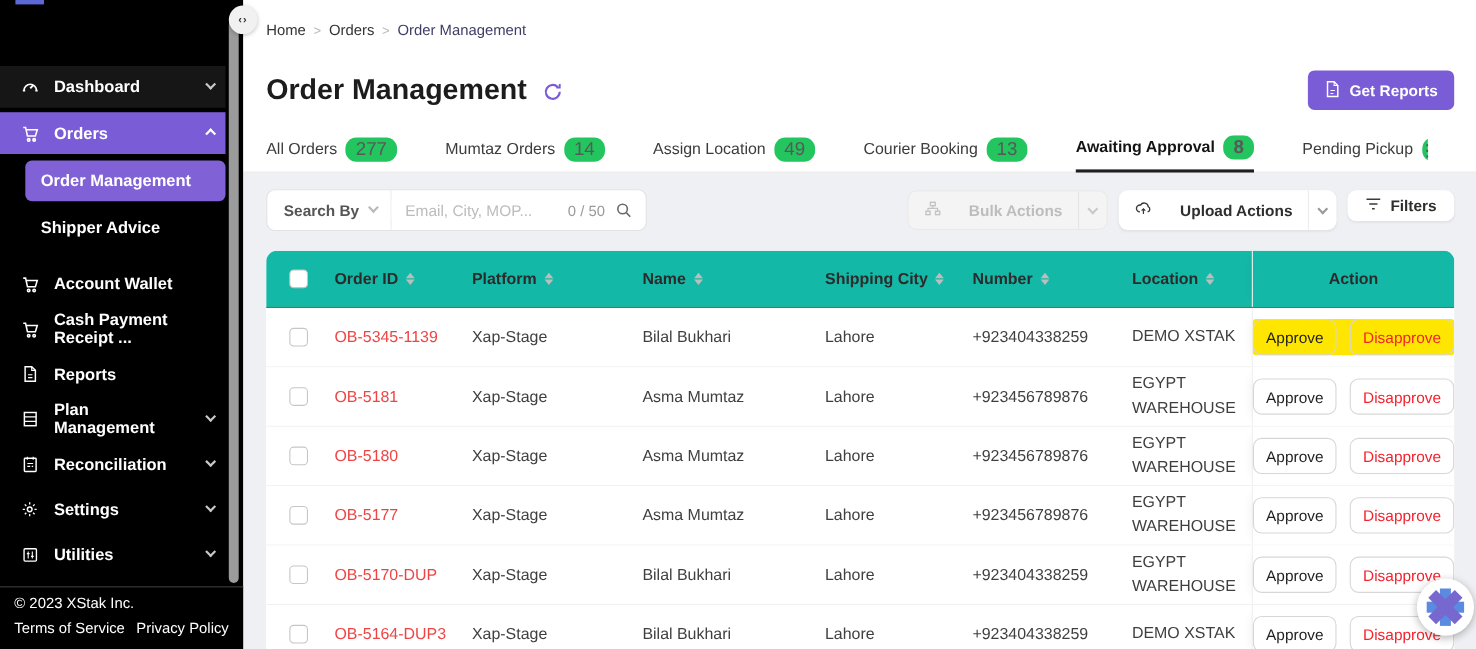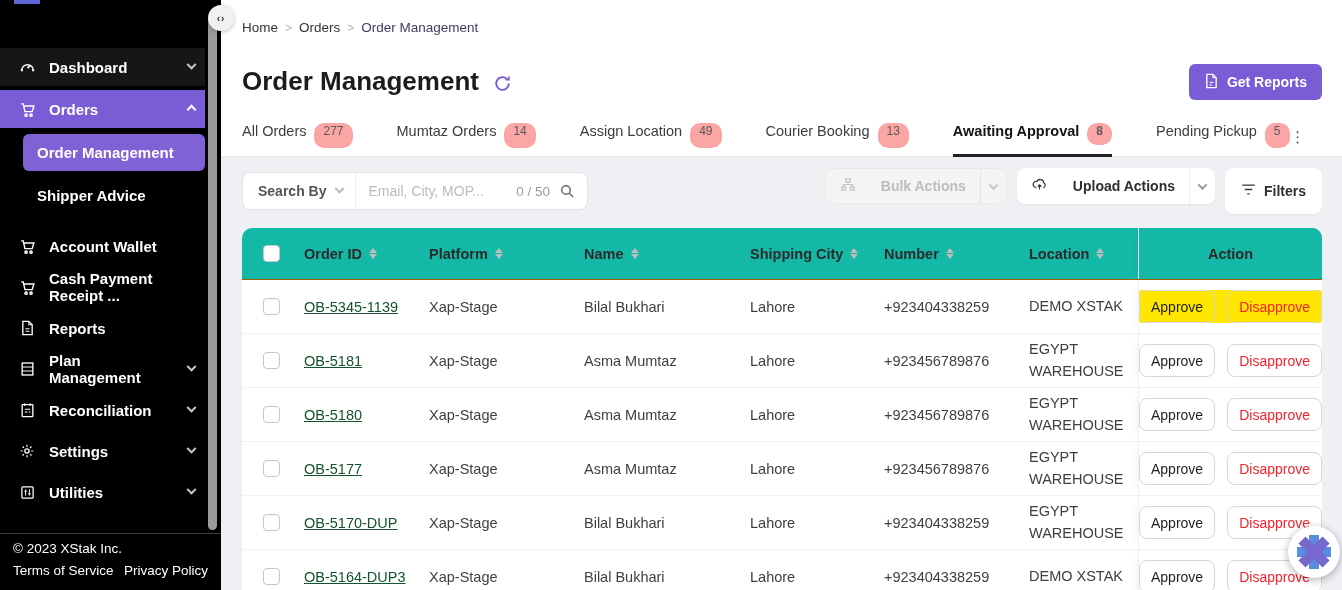--- a/index.html
+++ b/index.html
@@ -3,21 +3,21 @@
 <meta charset="utf-8">
 <style>
   * { box-sizing: border-box; margin: 0; padding: 0; }
   html,body { width:1342px; height:590px; overflow:hidden; }
   body { font-family:"Liberation Sans", sans-serif; background:#eef0f3; position:relative; }
 
   
   .sidebar { position:absolute; left:0; top:0; width:221px; height:590px; background:#000; z-index:5; }
   .logo-sliver { position:absolute; left:14px; top:0; width:26px; height:4px; background:#5b68d6; }
   .side-scroll { position:absolute; right:4px; top:18px; width:9px; height:512px; background:#9b9b9b; border-radius:5px; }
-  .menu { padding-top:48px; }
+  .menu { padding-top:60px; }
   .mitem { display:flex; align-items:center; gap:13px; height:38px; margin:0 16px 4px 0; padding:0 10px 0 18px; color:#fff; font-size:15px; font-weight:700; cursor:pointer; }
   .mitem.block { background:#161616; }
   .mitem.active { background:#7a5cd6; }
   .mitem .micon { width:18px; display:flex; justify-content:center; flex:none; }
   .sub { display:flex; align-items:center; height:37px; margin:6px 16px 0 23px; padding:0 14px; color:#fff; font-size:15px; font-weight:700; border-radius:6px; cursor:pointer; }
   .sub.active { background:#8162d6; }
   .gap8 { margin-top:9px; }
   .m36 { height:36px; margin-bottom:5px; }
   .chev { width:7px; height:7px; border-right:2px solid #c9c9c9; border-bottom:2px solid #c9c9c9; margin-left:auto; flex:none; }
   .chev.down { transform:rotate(45deg) translate(-2px,-2px); }
@@ -34,58 +34,58 @@
   .breadcrumb .sep { color:#b5b5b5; font-size:12px; }
   .breadcrumb .crumb { cursor:pointer; }
   .breadcrumb .crumb.last { color:#3d3d66; }
   .page-title-row { position:absolute; left:242px; top:66px; display:flex; align-items:center; gap:14px; }
   .page-title { font-size:26px; font-weight:700; color:#1c1c1c; }
   .refresh-btn { cursor:pointer; display:flex; margin-top:4px; }
   .get-reports { position:absolute; right:20px; top:64px; height:36px; background:#7a5cd6; border-radius:6px; color:#fff; font-size:14px; font-weight:700; display:flex; align-items:center; gap:8px; padding:0 15px; cursor:pointer; border:none; }
 
   
   .tabs { position:absolute; left:242px; top:123px; width:1056px; height:34px; display:flex; gap:44px; overflow:hidden; white-space:nowrap; }
-  .tab { display:flex; gap:8px; font-size:14.5px; color:#3c3c3c; cursor:pointer; padding-bottom:9px; flex:none; }
+  .tab { display:flex; align-items:center; gap:8px; font-size:14.5px; color:#3c3c3c; cursor:pointer; padding-bottom:9px; flex:none; }
   .tab.active { font-weight:700; color:#141414; border-bottom:3px solid #1f1f23; }
-  .tab .badge { background:#fca5a5; border-radius:10px; padding:1px 9px; font-size:12px; color:#595959; }
+  .tab .badge { background:#22c55e; border-radius:10px; padding:1px 9px; font-size:17px; color:#595959; }
   .tab-more { position:absolute; right:38px; top:128px; font-size:15px; color:#555; cursor:pointer; width:14px; text-align:center; }
 
   
   .toolbar { position:absolute; left:242px; top:172px; width:1080px; height:38px; display:flex; align-items:center; }
   .search-group { width:346px; height:38px; background:#fff; border:1px solid #e3e3e3; border-radius:8px; display:flex; align-items:center; }
   .search-by { display:flex; align-items:center; gap:10px; padding:0 12px 0 15px; font-size:14px; color:#555; font-weight:600; cursor:pointer; height:100%; border-right:1px solid #ededed; }
   .search-by .chev { border-color:#b9b9b9; }
   .search-input { border:none; outline:none; flex:1; min-width:0; padding:0 4px 0 12px; font-size:14px; color:#333; font-family:"Liberation Sans",sans-serif; }
   .search-input::placeholder { color:#bcbcbc; }
   .char-count { font-size:13.5px; color:#9a9a9a; margin-right:9px; flex:none; }
   .search-ico { margin-right:12px; display:flex; cursor:pointer; }
   .tb-right { margin-left:auto; display:flex; gap:10px; }
   .btn-split { display:flex; height:36px; border-radius:8px; overflow:hidden; }
   .btn-split.disabled { background:#f4f4f4; border:1px solid #e9e9e9; color:#bdbdbd; }
   .btn-split.white { background:#fff; color:#2e2e2e; box-shadow:0 1px 2px rgba(0,0,0,.05); }
   .btn-main { display:flex; align-items:center; gap:25px; padding:0 14px; font-size:14px; font-weight:600; cursor:pointer; }
   .btn-caret { width:26px; display:flex; align-items:center; justify-content:center; border-left:1px solid #ededed; cursor:pointer; }
   .btn-split.disabled .btn-caret { border-left:1px solid #e4e4e4; }
   .btn-caret .chev { margin:0; border-color:#9a9a9a; transform:rotate(45deg) translate(-1px,-1px); }
   .btn-split.disabled .btn-caret .chev { border-color:#c9c9c9; }
-  .filters-btn { height:46px; background:#fff; border:none; border-radius:8px; box-shadow:0 1px 2px rgba(0,0,0,.05); display:flex; align-items:center; gap:8px; padding:0 16px; font-size:14px; font-weight:600; color:#2e2e2e; cursor:pointer; }
+  .filters-btn { height:28px; background:#fff; border:none; border-radius:8px; box-shadow:0 1px 2px rgba(0,0,0,.05); display:flex; align-items:center; gap:8px; padding:0 16px; font-size:14px; font-weight:600; color:#2e2e2e; cursor:pointer; }
 
   
   .table-wrap { position:absolute; left:242px; top:228px; width:1080px; height:362px; background:#fff; border-radius:10px 10px 0 0; overflow:hidden; }
   .trow { display:grid; grid-template-columns:58px 125px 155px 166px 134px 145px 113px 184px; align-items:center; height:54px; border-bottom:1px solid #f1f1f1; font-size:14.5px; color:#3f3f3f; background:#fff; }
   .thead { height:52px; background:#14b8a6; font-weight:600; color:#2b2b2b; border-bottom:1px solid #a16207; }
   .cell { padding-left:4px; }
   .ckcell { display:flex; justify-content:center; }
   .checkbox { width:17px; height:17px; border:1.5px solid #c6c6c6; border-radius:4px; background:#fff; cursor:pointer; }
   .hcell { display:flex; align-items:center; gap:7px; cursor:pointer; }
   .sort-ico { display:flex; flex-direction:column; gap:1px; }
   .sort-ico i { width:0; height:0; border-left:4px solid transparent; border-right:4px solid transparent; }
   .sort-ico .u { border-bottom:5px solid #bdbdbd; }
   .sort-ico .d { border-top:5px solid #bdbdbd; }
-  .order-link { color:#14532d; text-decoration:underline; cursor:pointer; }
+  .order-link { color:#ef4444; cursor:pointer; }
   .loc { line-height:1.45; padding-right:4px; }
   .acell { height:100%; display:flex; align-items:center; justify-content:center; gap:12px; border-left:1px solid #f0f0f0; box-shadow:-9px 0 10px -9px rgba(0,0,0,.07); background:inherit; }
   .ahead { font-weight:600; }
   .act-btn { height:33px; padding:0 11px; background:#fff; border:1px solid #d7d7d7; border-radius:8px; font-size:14px; color:#1f1f1f; cursor:pointer; font-family:"Liberation Sans",sans-serif; }
   .act-btn.red { color:#f5222d; }
   .hl-wrap { display:flex; gap:12px; background:#ffe600; border-radius:3px; }
   .hl-wrap .act-btn { background:#ffe600; }
 
   
   .ext-badge { position:absolute; left:1288px; top:526px; width:52px; height:52px; border-radius:50%; background:#fff; box-shadow:0 2px 8px rgba(0,0,0,.3); z-index:10; display:flex; align-items:center; justify-content:center; }

